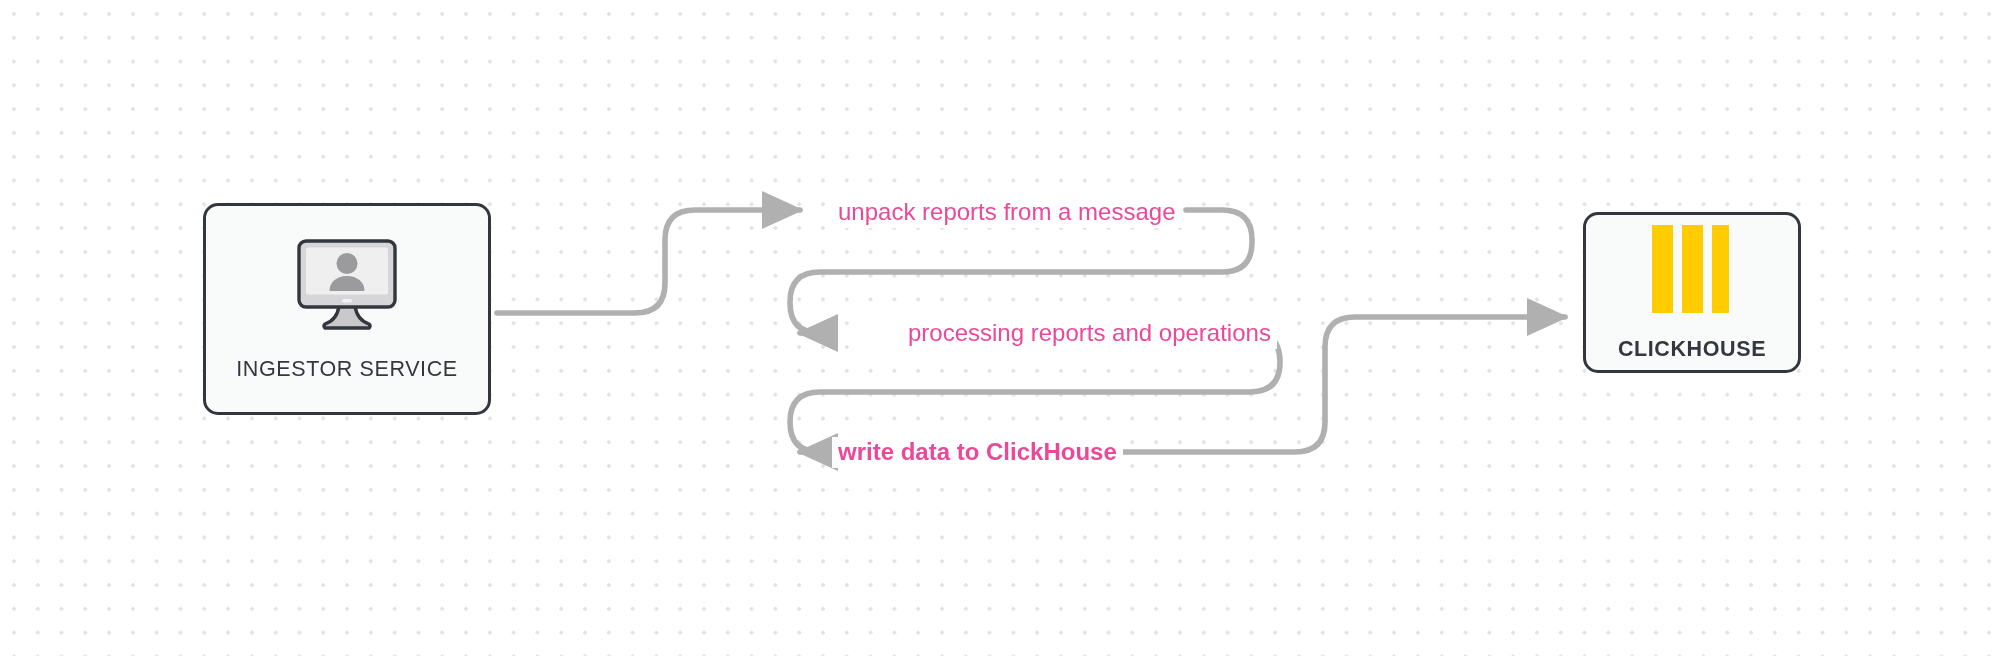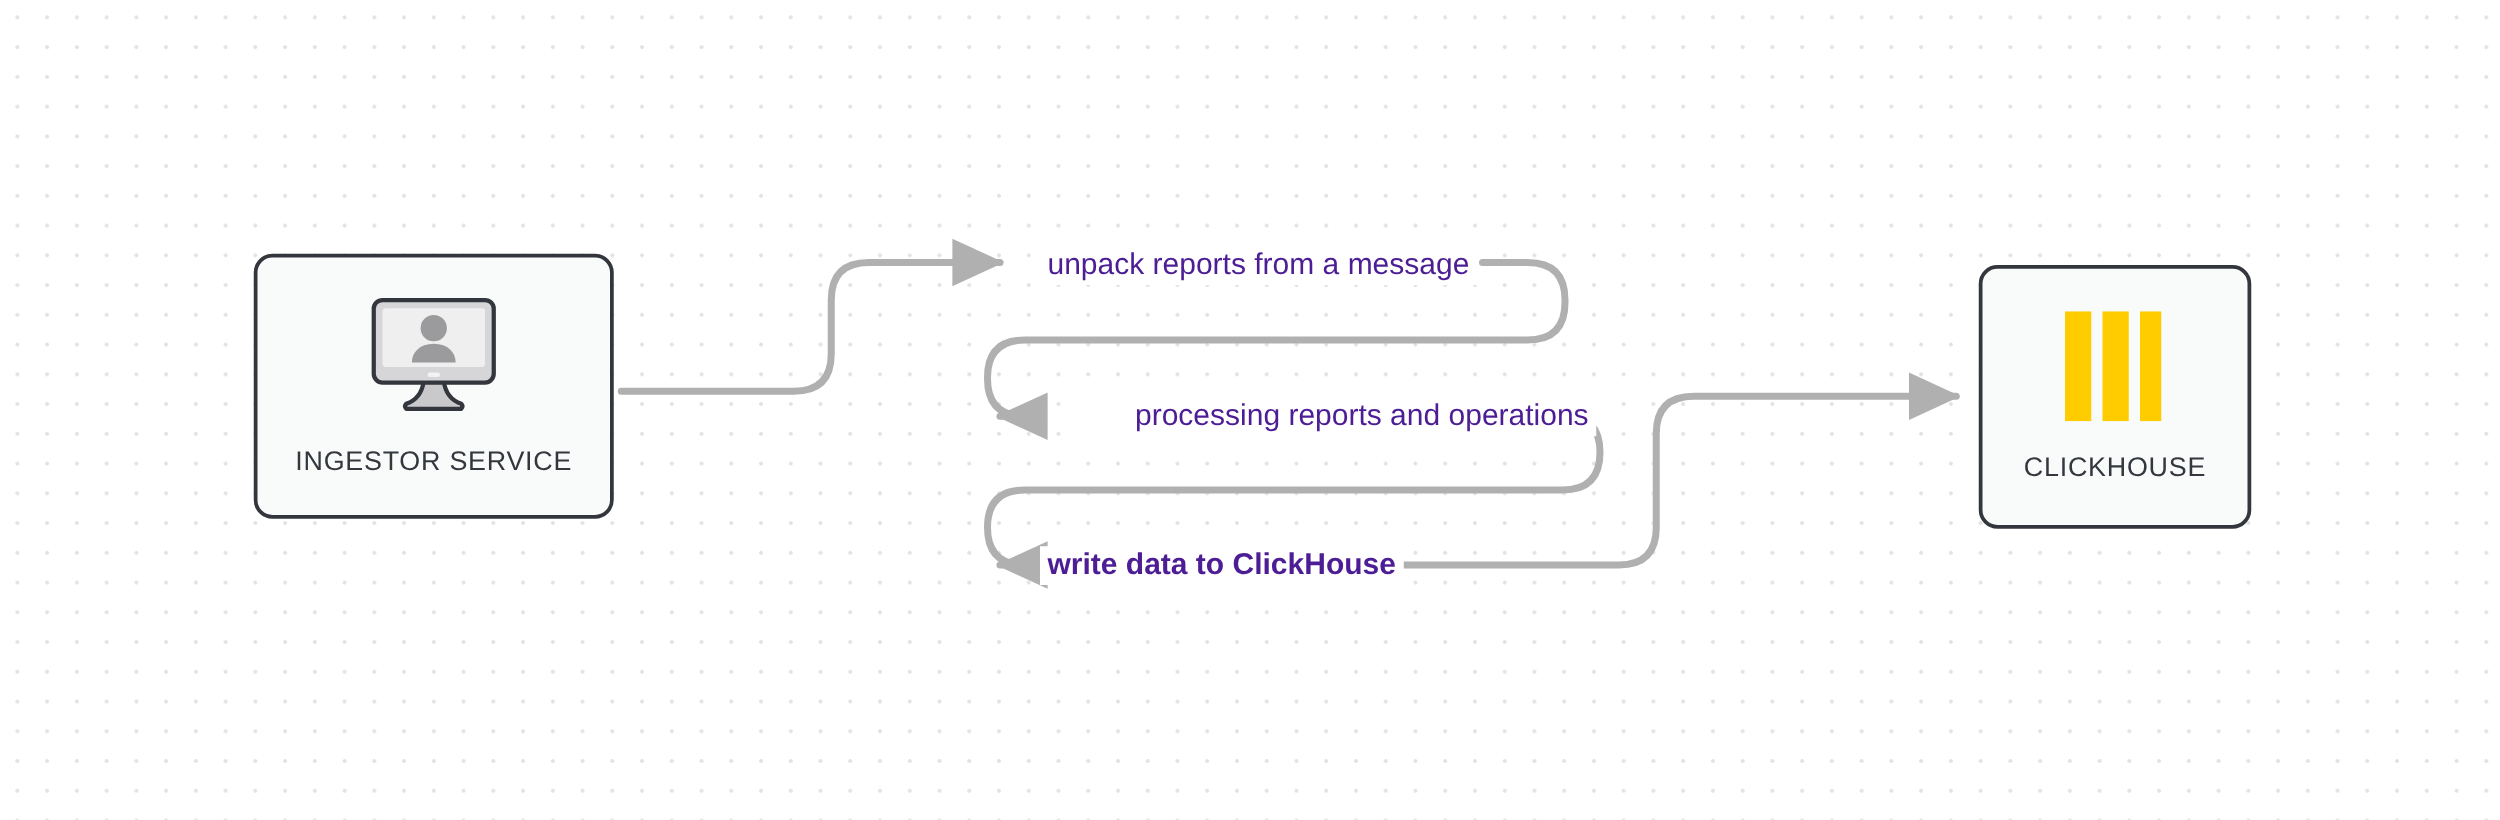--- a/index.html
+++ b/index.html
@@ -47,30 +47,31 @@
     left: 203px;
     top: 203px;
     width: 288px;
     height: 212px;
   }
   #node-ingestor .node-label { margin-top: 23px; }
   #node-clickhouse {
     left: 1583px;
     top: 212px;
     width: 218px;
-    height: 211px;
+    height: 161px;
+    font-weight: bold;
   }
   #node-clickhouse .node-label { margin-top: 22px; }
   .monitor-icon { display: block; }
   .ch-icon { display: block; }
 
   .edge-label {
     position: absolute;
     font-size: 24px;
-    color: #4c1d95;
+    color: #ec4899;
     white-space: nowrap;
     line-height: 1;
     background: #ffffff;
     padding: 3px 6px 4px 6px;
   }
   #label-unpack   { left: 832px; top: 197px; }
   #label-process  { left: 864px; top: 318px; padding-left: 44px; }
   #label-write    { left: 832px; top: 437px; font-weight: bold; }
 </style>
 </head>

